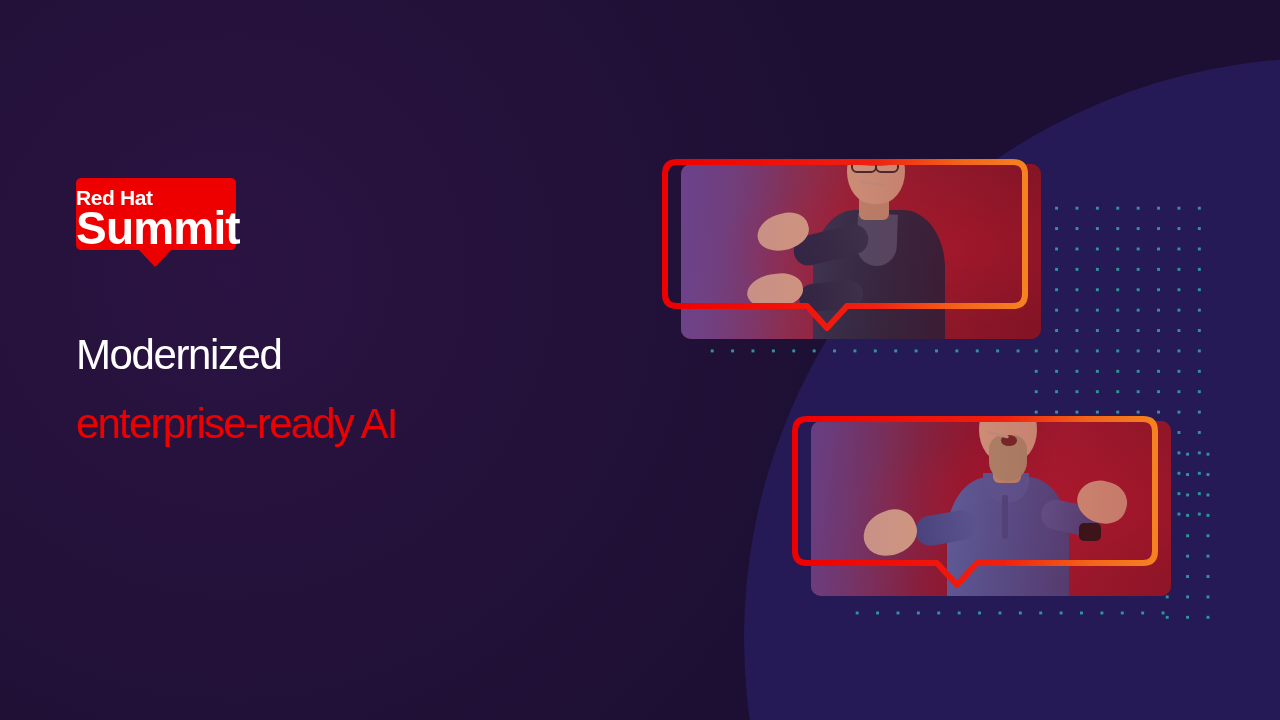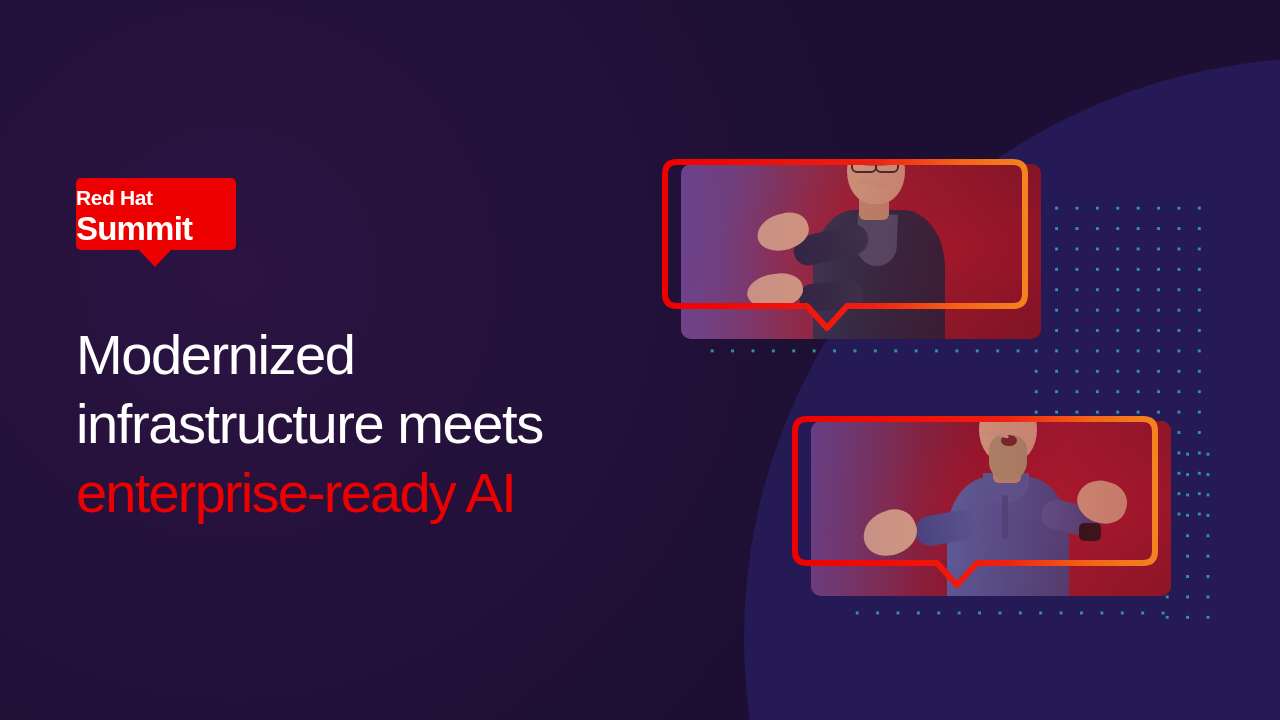--- a/index.html
+++ b/index.html
@@ -171,35 +171,35 @@
     text-align: left;
     color: #ffffff;
   }
   .logo .line-red-hat {
     font-size: 21px;
     font-weight: bold;
     letter-spacing: -0.4px;
     line-height: 24px;
   }
   .logo .line-summit {
-    font-size: 33px;
+    font-size: 46px;
     font-weight: bold;
     letter-spacing: -0.8px;
     line-height: 37px;
   }
 
   
   .headline {
     position: absolute;
     left: 76px;
     top: 320px;
     width: 640px;
   }
   .headline .line {
-    font-size: 56px;
+    font-size: 42px;
     line-height: 69px;
     letter-spacing: -1.4px;
     font-weight: 400;
     white-space: nowrap;
   }
   .headline .line-1, .headline .line-2 { color: #ffffff; }
   .headline .line-3 {
     color: #ee0000;
     font-weight: normal;
     letter-spacing: -1.8px;
@@ -341,17 +341,16 @@
     <div class="plate"></div>
     <div class="tail"></div>
     <div class="logo-text">
       <div class="line-red-hat">Red Hat</div>
       <div class="line-summit">Summit</div>
     </div>
   </div>
 
   <div class="headline">
     <div class="line line-1">Modernized</div>
-    <div class="line line-2">infrastructure meets</div>
     <div class="line line-3">enterprise-ready AI</div>
   </div>
 
 </div>
 
 </body></html>

